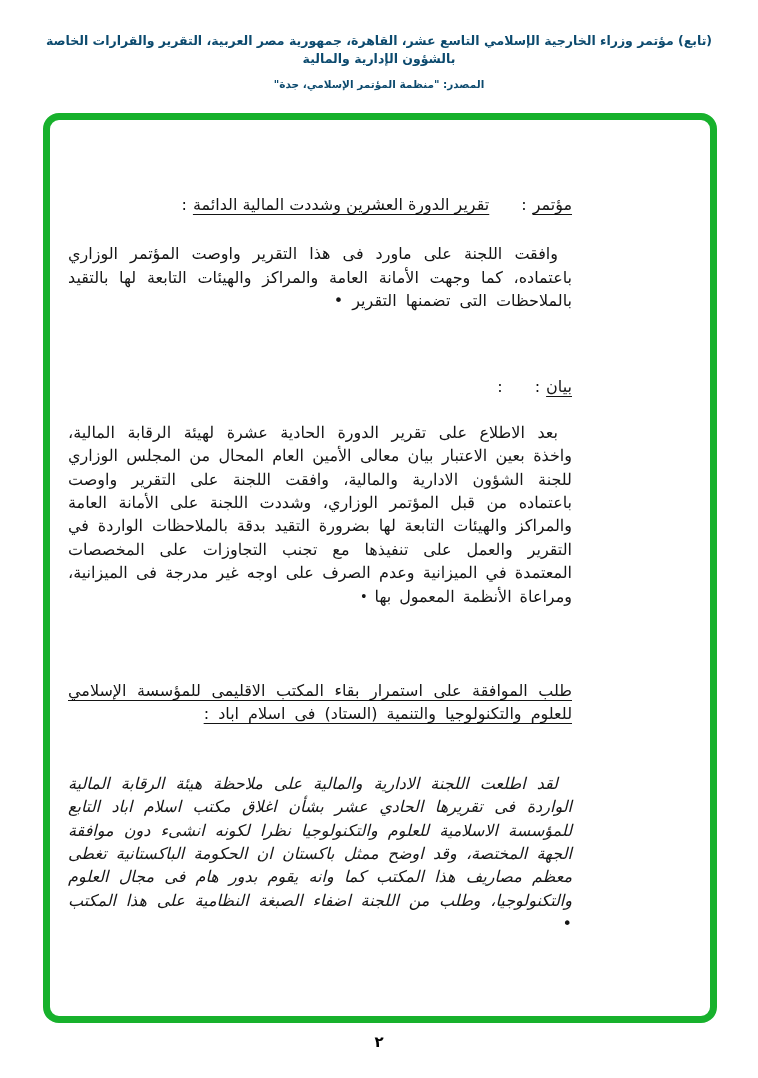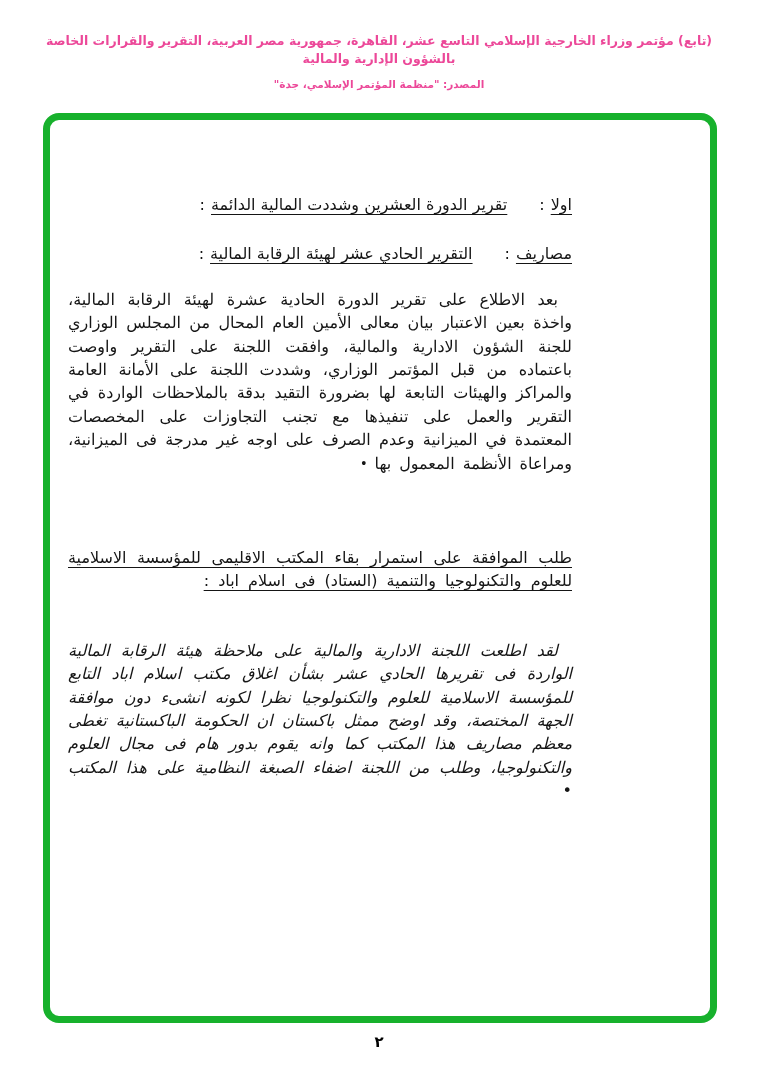--- a/index.html
+++ b/index.html
@@ -17,21 +17,21 @@
   }
 
   
   .page-header {
     position: absolute;
     top: 32px;
     left: 0;
     right: 0;
     text-align: center;
     direction: rtl;
-    color: #ec4899;
+    color: #0c4a6e;
   }
   .page-header .line1 {
     font-size: 12.5px;
     font-weight: bold;
     line-height: 1.45;
     padding: 0 42px;
     letter-spacing: 0.1px;
   }
   .page-header .line2 {
     font-size: 10.5px;
@@ -127,37 +127,37 @@
 <header class="page-header">
   <div class="line1">(تابع) مؤتمر وزراء الخارجية الإسلامي التاسع عشر، القاهرة، جمهورية مصر العربية، التقرير والقرارات الخاصة بالشؤون الإدارية والمالية</div>
   <div class="line2">المصدر:  "منظمة المؤتمر الإسلامي، جدة"</div>
 </header>
 
 <div class="doc-frame"></div>
 
 <main class="content">
 
   <div class="sec-row row-1">
-    <span class="sec-label">اولا</span>
+    <span class="sec-label">مؤتمر</span>
     <span class="sep">:</span>
     <span class="sec-title">تقرير الدورة العشرين وشددت المالية الدائمة</span>
     <span class="sep2">:</span>
   </div>
 
+  <p class="para para-1">وافقت اللجنة على ماورد فى هذا التقرير واوصت المؤتمر الوزاري باعتماده، كما وجهت الأمانة العامة والمراكز والهيئات التابعة لها بالتقيد بالملاحظات التى تضمنها التقرير •</p>
 
   <div class="sec-row row-2">
-    <span class="sec-label">مصاريف</span>
+    <span class="sec-label">بيان</span>
     <span class="sep">:</span>
-    <span class="sec-title">التقرير الحادي عشر لهيئة الرقابة المالية</span>
     <span class="sep2">:</span>
   </div>
 
   <p class="para para-2">بعد الاطلاع على تقرير الدورة الحادية عشرة لهيئة الرقابة المالية، واخذة بعين الاعتبار بيان معالى الأمين العام المحال من المجلس الوزاري للجنة الشؤون الادارية والمالية، وافقت اللجنة على التقرير واوصت باعتماده من قبل المؤتمر الوزاري، وشددت اللجنة على الأمانة العامة والمراكز والهيئات التابعة لها بضرورة التقيد بدقة بالملاحظات الواردة في التقرير والعمل على تنفيذها مع تجنب التجاوزات على المخصصات المعتمدة في الميزانية وعدم الصرف على اوجه غير مدرجة فى الميزانية، ومراعاة الأنظمة المعمول بها •</p>
 
-  <div class="block-title">طلب الموافقة على استمرار بقاء المكتب الاقليمى للمؤسسة الاسلامية للعلوم والتكنولوجيا والتنمية (الستاد) فى اسلام اباد :</div>
+  <div class="block-title">طلب الموافقة على استمرار بقاء المكتب الاقليمى للمؤسسة الإسلامي للعلوم والتكنولوجيا والتنمية (الستاد) فى اسلام اباد :</div>
 
   <p class="para para-3">لقد اطلعت اللجنة الادارية والمالية على ملاحظة هيئة الرقابة المالية الواردة فى تقريرها الحادي عشر بشأن اغلاق مكتب اسلام اباد التابع للمؤسسة الاسلامية للعلوم والتكنولوجيا نظرا لكونه انشىء دون موافقة الجهة المختصة، وقد اوضح ممثل باكستان ان الحكومة الباكستانية تغطى معظم مصاريف هذا المكتب كما وانه يقوم بدور هام فى مجال العلوم والتكنولوجيا، وطلب من اللجنة اضفاء الصبغة النظامية على هذا المكتب •</p>
 
 </main>
 
 <footer class="page-footer">
   <span>٢</span>
 </footer>
 
 </body></html>

